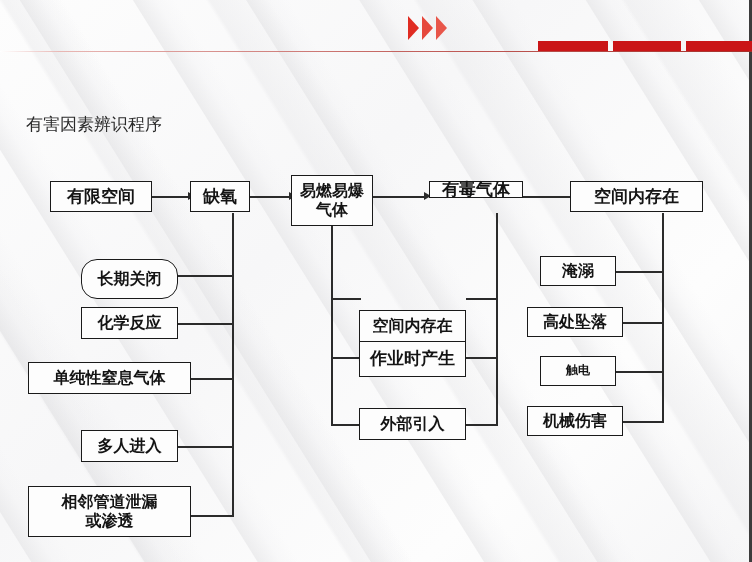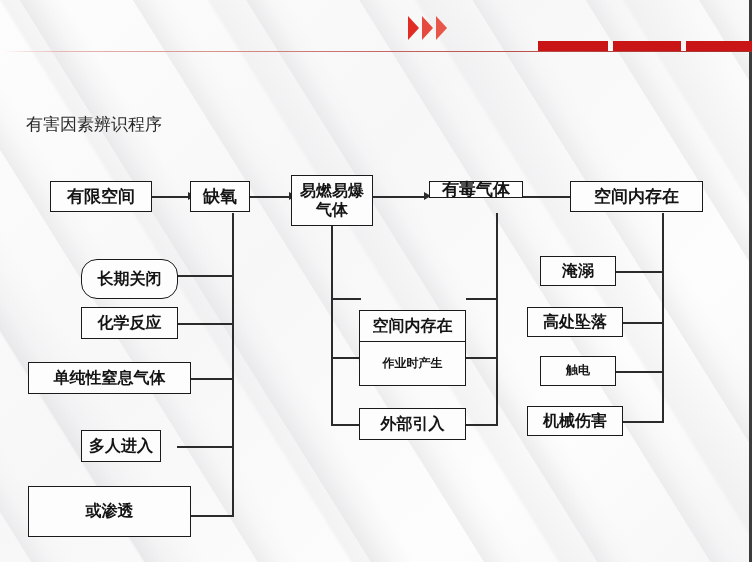--- a/index.html
+++ b/index.html
@@ -260,33 +260,34 @@
     </div>
 
     <div class="node" style="left:81px; top:307px; width:97px; height:32px; font-size:16px;text-align:right;">
       <span>化学反应</span>
     </div>
 
     <div class="node" style="left:28px; top:362px; width:163px; height:32px; font-size:16px;">
       <span>单纯性窒息气体</span>
     </div>
 
-    <div class="node" style="left:81px; top:430px; width:80px; height:32px; font-size:16px;justify-content:center;">
+    <div class="node" style="left:81px; top:430px; width:97px; height:32px; font-size:16px;justify-content:center;">
       <span>多人进入</span>
     </div>
 
     <div class="node two-line" style="left:28px; top:486px; width:163px; height:51px; font-size:16px; flex-direction:column;">
+      <span>相邻管道泄漏</span>
       <span>或渗透</span>
     </div>
 
     <div class="node" style="left:359px; top:282px; width:107px; height:32px; font-size:16px;margin-top:28px;">
       <span>空间内存在</span>
     </div>
 
-    <div class="node" style="left:359px; top:341px; width:107px; height:45px; font-size:12px;">
+    <div class="node" style="left:359px; top:341px; width:107px; height:36px; font-size:17px;">
       <span>作业时产生</span>
     </div>
 
     <div class="node" style="left:359px; top:408px; width:107px; height:32px; font-size:16px;">
       <span>外部引入</span>
     </div>
 
     <div class="node" style="left:527px; top:307px; width:96px; height:30px; font-size:16px;">
       <span>高处坠落</span>
     </div>

